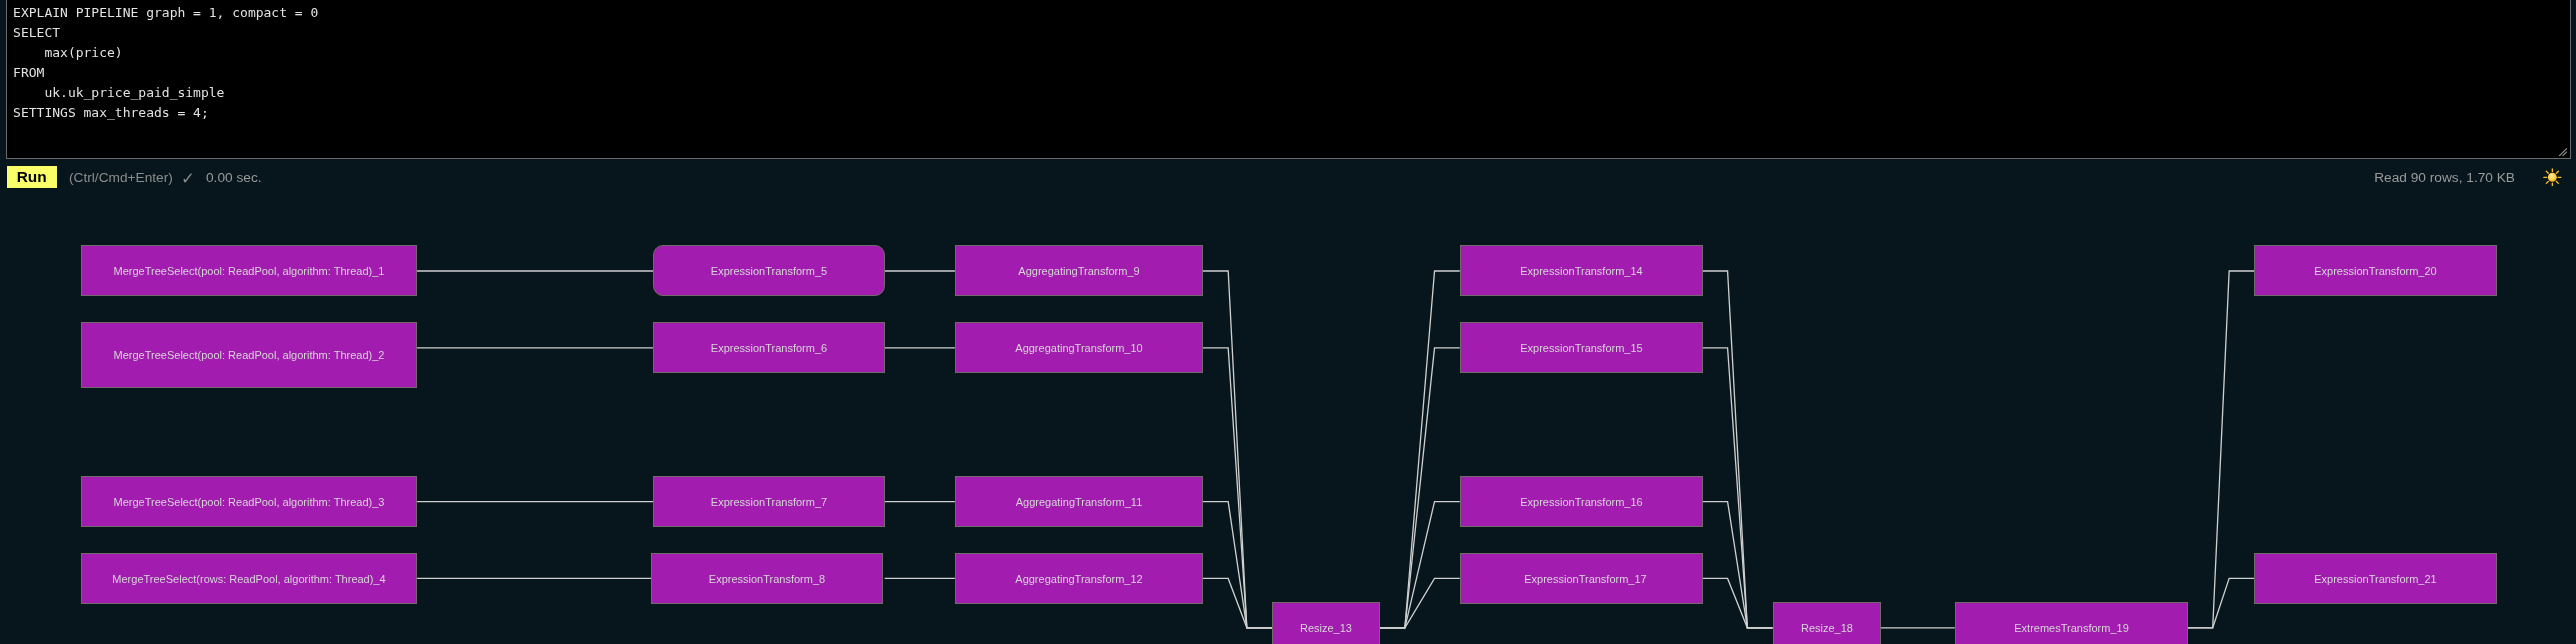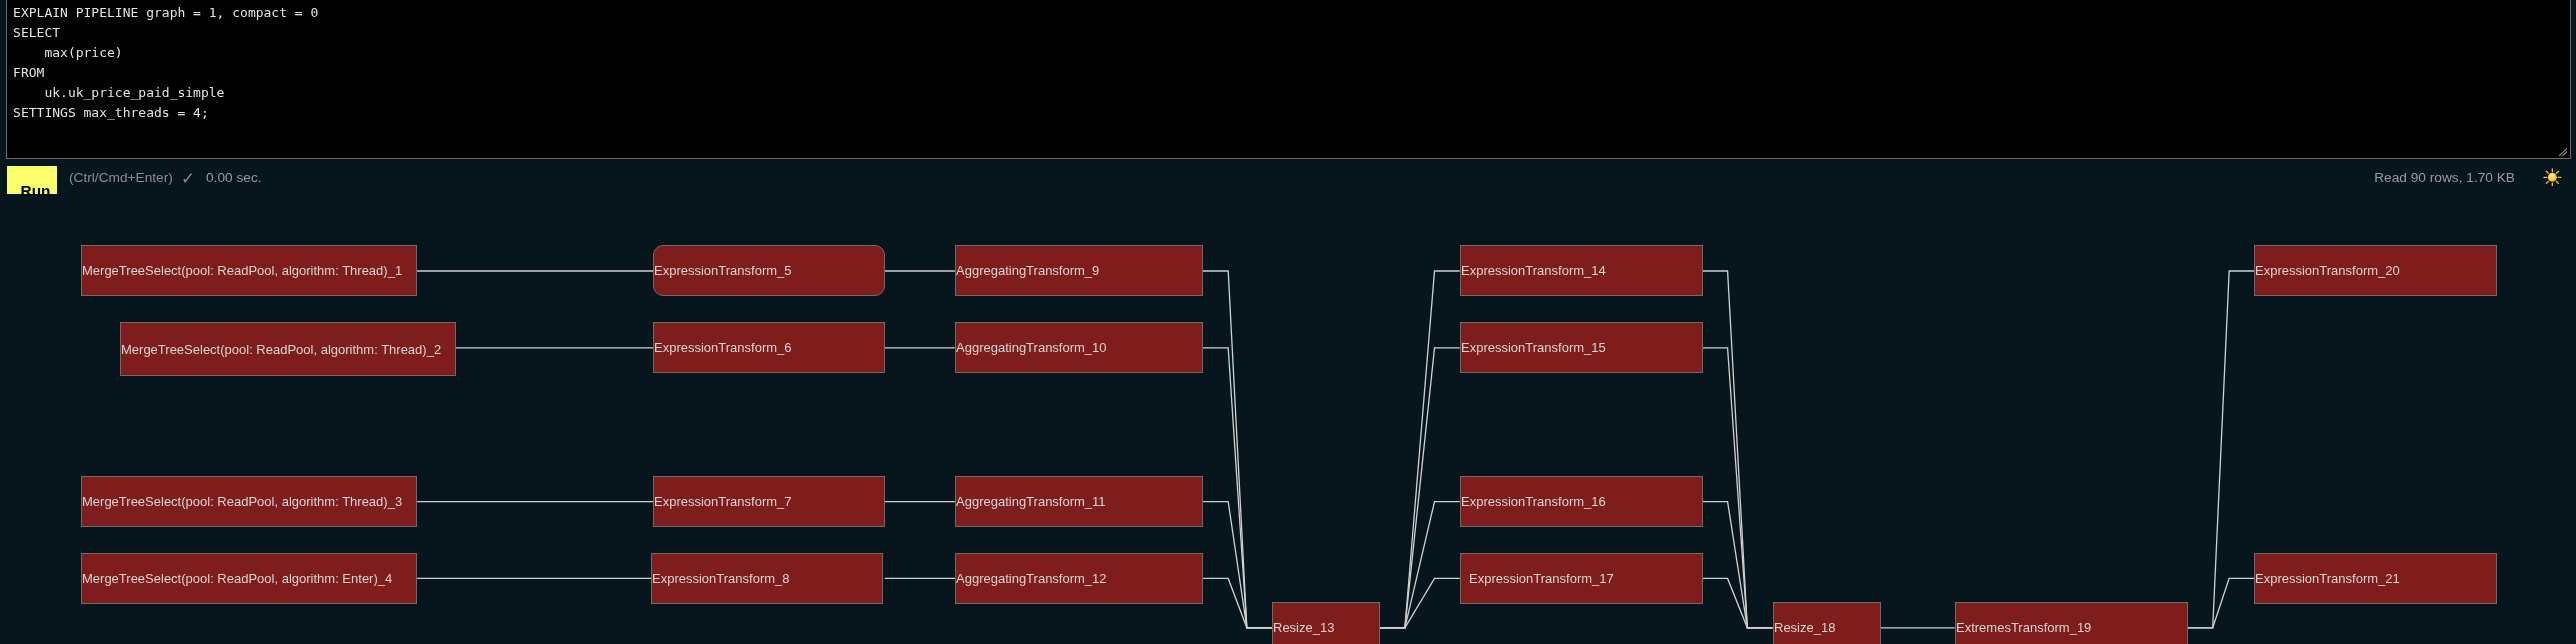--- a/index.html
+++ b/index.html
@@ -65,21 +65,21 @@
     height: 22.5px;
     background: #faff69;
     color: #000000;
     border: none;
     font-family: "Liberation Sans", sans-serif;
     font-size: 15.4px;
     font-weight: bold;
     line-height: 22.5px;
     text-align: center;
     cursor: pointer;
-    padding: 14px;
+    padding: 0;
   }
   #hint-text {
     position: absolute;
     left: 69px;
     top: 10.4px;
     font-size: 13.7px;
     color: #8c8c8c;
   }
   #status-check {
     position: absolute;
@@ -123,26 +123,27 @@
   #graph-svg {
     position: absolute;
     left: 0;
     top: 0;
     width: 2576px;
     height: 449px;
   }
   .gnode {
     position: absolute;
     box-sizing: border-box;
-    background: #7f1d1d;
+    background: #a21caf;
     border: 1.1px solid #6e6b68;
     color: #d6d6d6;
-    font-size: 13px;
+    font-size: 11px;
     display: flex;
     align-items: center;
+    justify-content: center;
     text-align: center;
     white-space: nowrap;
     cursor: pointer;
     z-index: 2;
   }
 </style>
 </head>
 <body>
 
 <div id="editor-wrap">
@@ -209,28 +210,28 @@
       <path d="M 3102 558.5 L 3148 558.5 L 3184 788.5 L 3230 788.5" fill="none" stroke="#cfcfcf" stroke-width="2.4"></path>
       <path d="M 3102 698.5 L 3148 698.5 L 3184 788.5 L 3230 788.5" fill="none" stroke="#cfcfcf" stroke-width="2.4"></path>
       <path d="M 3426 788.5 L 3562 788.5" fill="none" stroke="#cfcfcf" stroke-width="2.4"></path>
       <path d="M 3986 788.5 L 4032 788.5 L 4062 138.5 L 4108 138.5" fill="none" stroke="#cfcfcf" stroke-width="2.4"></path>
       <path d="M 3986 788.5 L 4032 788.5 L 4062 698.5 L 4108 698.5" fill="none" stroke="#cfcfcf" stroke-width="2.4"></path>
     </svg>
 
 <div class="gnode" style="left: 81px; top: 50px; width: 336px; height: 51px;">
       <span>MergeTreeSelect(pool: ReadPool, algorithm: Thread)_1</span>
     </div>
-    <div class="gnode" style="left: 81px; top: 127px; width: 336px; height: 54px; margin-left: 39px;">
+    <div class="gnode" style="left: 81px; top: 127px; width: 336px; height: 66px;">
       <span>MergeTreeSelect(pool: ReadPool, algorithm: Thread)_2</span>
     </div>
     <div class="gnode" style="left: 81px; top: 281px; width: 336px; height: 51px;">
       <span>MergeTreeSelect(pool: ReadPool, algorithm: Thread)_3</span>
     </div>
     <div class="gnode" style="left: 81px; top: 358px; width: 336px; height: 51px;">
-      <span>MergeTreeSelect(pool: ReadPool, algorithm: Enter)_4</span>
+      <span>MergeTreeSelect(rows: ReadPool, algorithm: Thread)_4</span>
     </div>
     <div class="gnode" style="left: 653px; top: 50px; width: 232px; height: 51px; border-radius: 10px;">
       <span>ExpressionTransform_5</span>
     </div>
     <div class="gnode" style="left: 653px; top: 127px; width: 232px; height: 51px;">
       <span>ExpressionTransform_6</span>
     </div>
     <div class="gnode" style="left: 653px; top: 281px; width: 232px; height: 51px;">
       <span>ExpressionTransform_7</span>
     </div>

